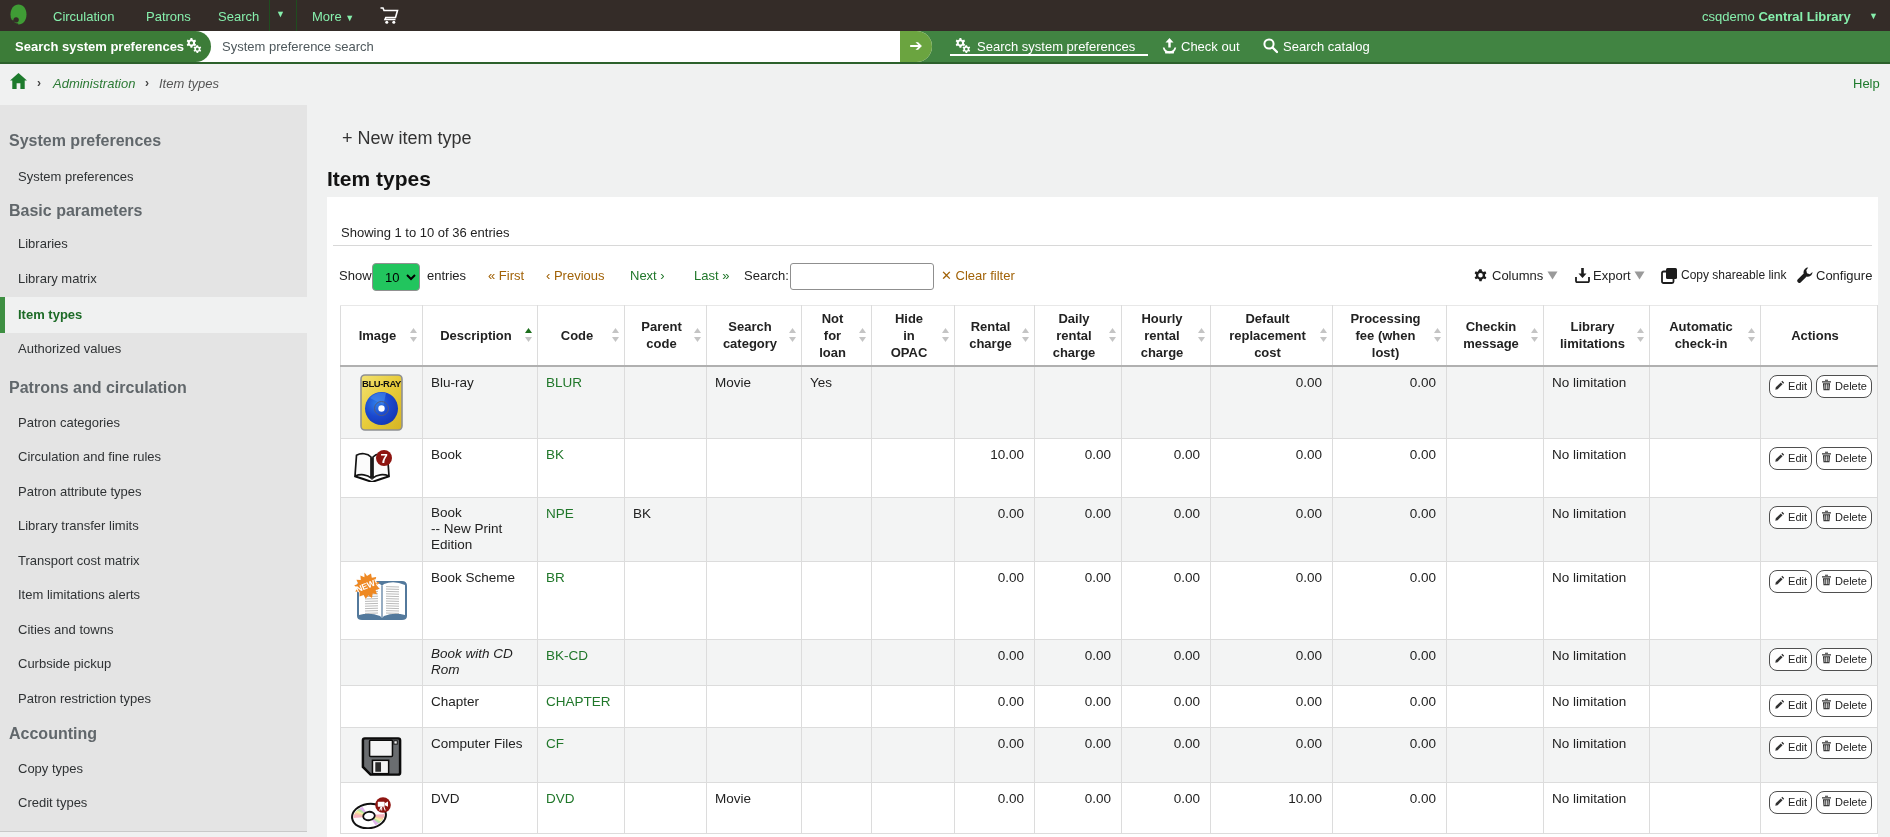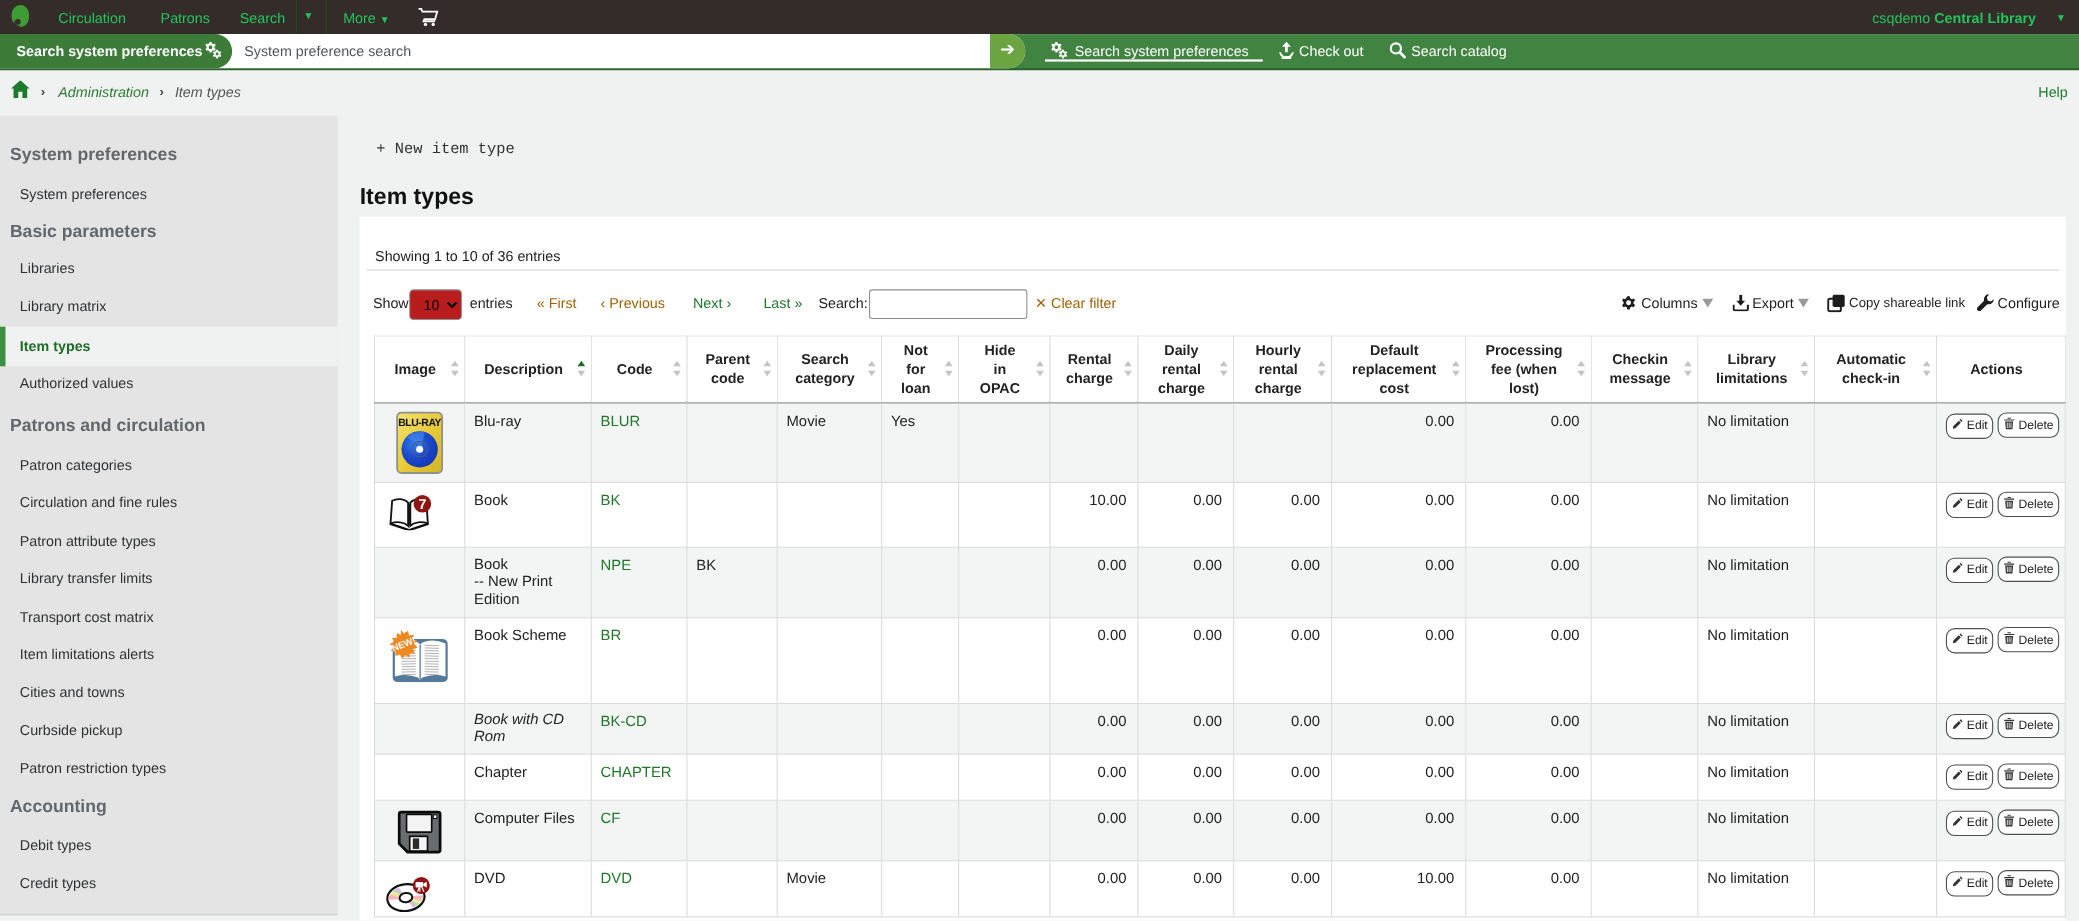--- a/index.html
+++ b/index.html
@@ -1,39 +1,39 @@
 <!DOCTYPE html>
 <html><head>
 <meta charset="utf-8">
 <style>
 * { margin:0; padding:0; box-sizing:border-box; }
 html,body { width:1890px; height:837px; overflow:hidden; font-family:"Liberation Sans", sans-serif; }
 body { position:relative; background:#f0f1f1; }
-#topbar { position:absolute; left:0; top:0; width:1890px; height:31px; background:#342c28; color:#22c55e; font-size:13px; }
+#topbar { position:absolute; left:0; top:0; width:1890px; height:31px; background:#342c28; color:#86efac; font-size:13px; }
 #topbar .mi { position:absolute; top:9px; }
 #greenbar { position:absolute; left:0; top:31px; width:1890px; height:33px; background:#418442; border-bottom:2px solid #2c612c; }
 #capsule { position:absolute; left:0; top:0; width:932px; height:31px; background:#fff; border-radius:0 16px 16px 0; }
 #pill { position:absolute; left:0; top:0; width:211px; height:31px; background:#3c7c38; border-radius:0 16px 16px 0; color:#fff; font-weight:bold; font-size:13px; line-height:31px; padding-left:15px; }
 #sendbtn { position:absolute; left:900px; top:0; width:32px; height:31px; background:#6ba440; border-radius:0 16px 16px 0; color:#fff; text-align:center; line-height:29px; font-size:16px; }
 #sphold { position:absolute; left:222px; top:8px; color:#4e585c; font-size:13px; }
 .gblink { position:absolute; top:8px; color:#fff; font-size:13px; }
 #crumbs { position:absolute; left:0; top:64px; width:1890px; height:41px; background:#f0f1f1; font-size:13px; }
 #sidebar { position:absolute; left:0; top:105px; width:307px; height:727px; background:#e4e4e4; border-bottom:1px solid #c9c9c9; }
 .sbh { position:absolute; left:9px; font-weight:bold; font-size:16px; color:#61676b; }
 .sbi { position:absolute; left:18px; font-size:13px; color:#2f3234; }
 #activeitem { position:absolute; left:0; top:297px; width:307px; height:36px; background:#f0f1f1; border-left:5px solid #3e8f42; }
 #activeitem span { position:absolute; left:13px; top:10px; font-size:13px; font-weight:bold; color:#1d6b27; }
-#newitem { position:absolute; left:342px; top:128px; font-size:14px; color:#333;font-family:Liberation Mono, monospace; }
+#newitem { position:absolute; left:342px; top:128px; font-size:18px; color:#333; }
 #h1 { position:absolute; left:327px; top:167px; font-size:21px; font-weight:bold; color:#121212; }
 #panel { position:absolute; left:327px; top:197px; width:1551px; height:640px; background:#fff; }
 #showing { position:absolute; left:14px; top:28px; font-size:13px; color:#222; }
 #divider { position:absolute; left:6px; top:48px; width:1539px; height:1px; background:#d8d8d8; }
 #controls { position:absolute; left:0; top:58px; width:1480px; height:40px; font-size:13px; color:#222; }
 #controls .c { position:absolute; top:13px; }
-select.show { position:absolute; left:45px; top:8px; width:48px; height:28px; font-size:13px; font-family:"Liberation Sans",sans-serif; border:1px solid #919191; border-radius:4px; background:#b91c1c; padding-left:8px; }
+select.show { position:absolute; left:45px; top:8px; width:48px; height:28px; font-size:13px; font-family:"Liberation Sans",sans-serif; border:1px solid #919191; border-radius:4px; background:#22c55e; padding-left:8px; }
 input.dtsearch { position:absolute; left:463px; top:8px; width:144px; height:27px; border:1px solid #8f8f8f; border-radius:3px; background:#fff; }
 .gray { color:#a16207; }
 .grn { color:#20772a; }
 table { position:absolute; left:13px; top:108px; width:1537px; border-collapse:collapse; table-layout:fixed; font-size:13px; color:#222; }
 td { font-size:13.5px; }
 th { font-weight:bold; text-align:center; vertical-align:middle; padding:2px 14px 2px 6px; border-left:1px solid #dcdcdc; border-right:1px solid #dcdcdc; border-top:1px solid #e8e8e8; border-bottom:2px solid #b0b0b0; line-height:17px; position:relative; background:#fff; }
 td { vertical-align:top; padding:8px; border:1px solid #dcdcdc; line-height:16px; }
 td.ic { text-align:center; padding:8px 4px; line-height:0; } td.ic svg { display:block; margin:0 auto; }
 tr.odd td { background:#f3f4f4; }
 td.num { text-align:right; padding-right:10px; }
@@ -122,21 +122,21 @@
   <div class="sbi" style="top:310px;">Patron categories</div>
   <div class="sbi" style="top:344px;">Circulation and fine rules</div>
   <div class="sbi" style="top:379px;">Patron attribute types</div>
   <div class="sbi" style="top:413px;">Library transfer limits</div>
   <div class="sbi" style="top:448px;">Transport cost matrix</div>
   <div class="sbi" style="top:482px;">Item limitations alerts</div>
   <div class="sbi" style="top:517px;">Cities and towns</div>
   <div class="sbi" style="top:551px;">Curbside pickup</div>
   <div class="sbi" style="top:586px;">Patron restriction types</div>
   <div class="sbh" style="top:620px;">Accounting</div>
-  <div class="sbi" style="top:656px;">Debit types</div>
+  <div class="sbi" style="top:656px;">Copy types</div>
   <div class="sbi" style="top:690px;">Credit types</div>
 </div>
 <div id="newitem">+ New item type</div>
 <div id="h1">Item types</div>
 <div id="panel">
   <div id="showing">Showing 1 to 10 of 36 entries</div>
   <div id="divider"></div>
   <div id="controls">
     <span class="c" style="left:12px;">Show</span>
     <select class="show"><option>10</option></select>

